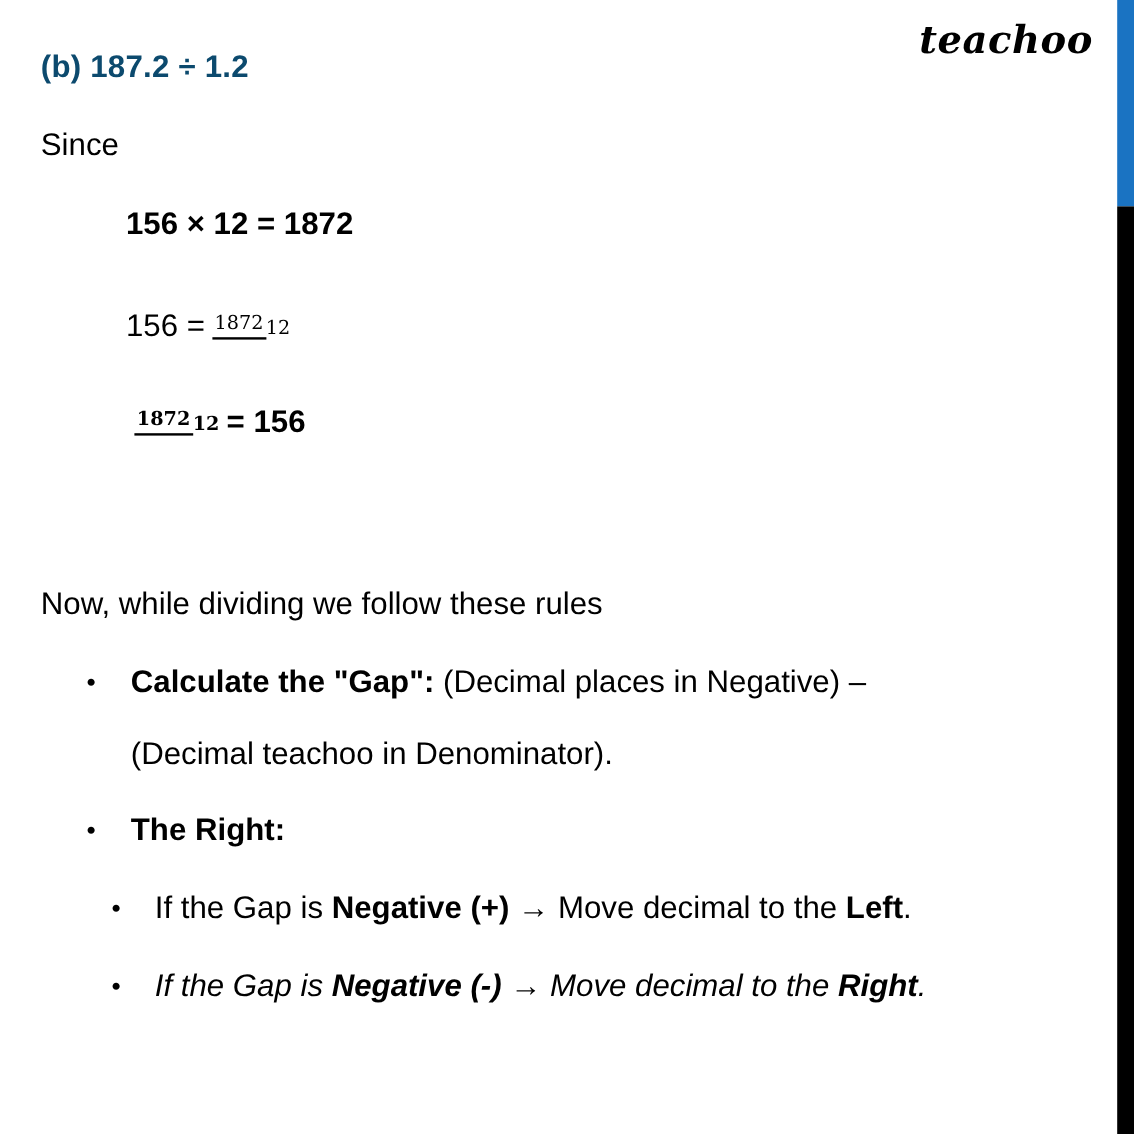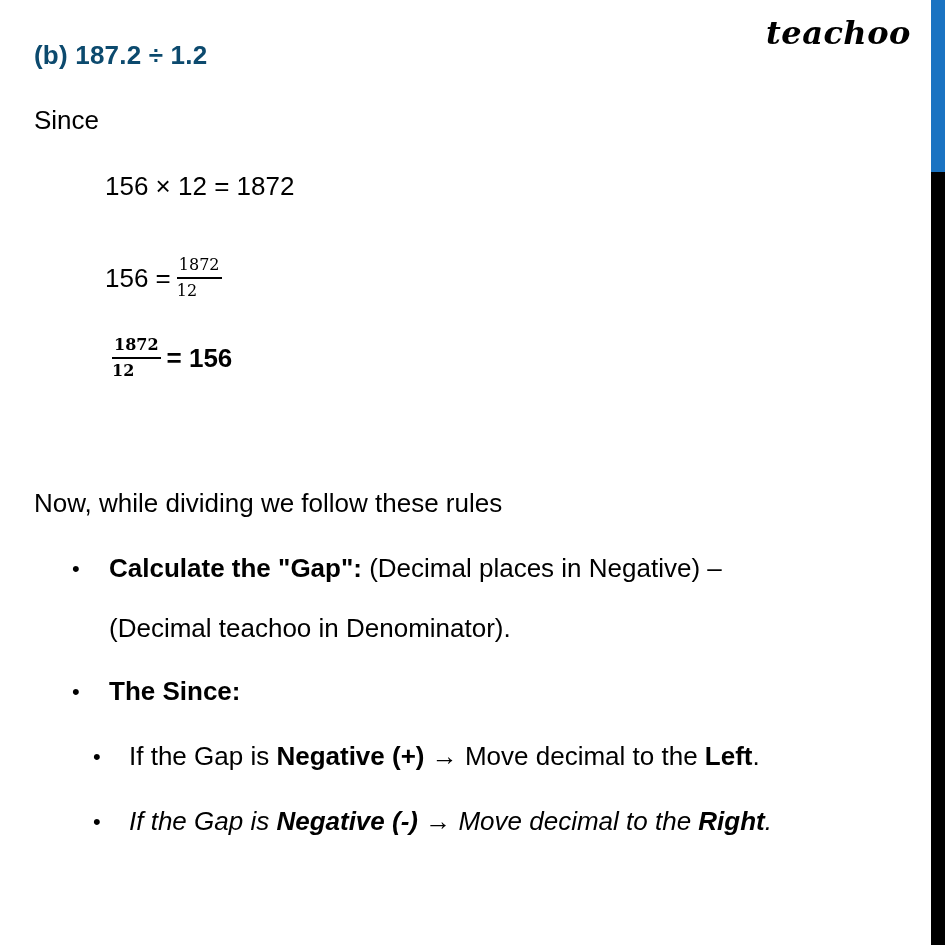--- a/index.html
+++ b/index.html
@@ -8,24 +8,24 @@
       background: #ffffff; color: #000000;
       font-family: "Liberation Sans", "DejaVu Sans", sans-serif;
     }
     .abs { position: absolute; white-space: nowrap; }
     .title { left: 34px; top: 40px; font-size: 26px; font-weight: bold; color: #0c4a6e; letter-spacing: 0.2px; }
     .logo { left: 766px; top: 14px; font-family: "DejaVu Serif", serif; font-style: italic; font-weight: bold; font-size: 32px; letter-spacing: 0.5px; }
     .sidebar-blue { left: 931px; top: 0; width: 14px; height: 172px; }
     .sidebar-black { left: 931px; top: 172px; width: 14px; height: 773px; }
     .txt { font-size: 26px; }
     .since { left: 34px; top: 105px; }
-    .eq1 { left: 105px; top: 171px; }
+    .eq1 { left: 105px; top: 171px; font-weight: bold; }
     .eq2 { left: 105px; top: 256px; display: flex; align-items: center; }
     .eq3 { left: 112px; top: 336px; display: flex; align-items: center; font-weight: bold; }
-    .frac { display: inline-flex; flex-direction: column; align-items: flex-start; font-family: "DejaVu Serif", serif; font-size: 16px; line-height: 18px; margin: 0 6px; }
+    .frac { display: inline-flex; flex-direction: row; align-items: center; font-family: "DejaVu Serif", serif; font-size: 16px; line-height: 18px; margin: 0 6px; }
     .frac .num { padding: 0 2px 3px 2px; border-bottom: 2px solid #000; }
     .frac .den { padding-top: 3px; }
     .eq3 .frac { margin-left: 0; }
     .now { left: 34px; top: 488px; }
     .bullet { font-size: 22px; }
     .b1-dot { left: 72px; top: 556px; }
     .b1-text { left: 109px; top: 553px; }
     .b1-cont { left: 109px; top: 613px; }
     .b2-dot { left: 72px; top: 679px; }
     .b2-text { left: 109px; top: 676px; font-weight: bold; }
@@ -63,19 +63,19 @@
   <span>= 156</span>
 </div>
 
 <div class="abs txt now">Now, while dividing we follow these rules</div>
 
 <div class="abs bullet b1-dot">•</div>
 <div class="abs txt b1-text"><b>Calculate the "Gap":</b><span> (Decimal places in Negative) –</span></div>
 <div class="abs txt b1-cont">(Decimal teachoo in Denominator).</div>
 
 <div class="abs bullet b2-dot">•</div>
-<div class="abs txt b2-text">The Since:</div>
+<div class="abs txt b2-text">The Right:</div>
 
 <div class="abs bullet b3-dot">•</div>
 <div class="abs txt b3-text"><span>If the Gap is </span><b>Negative (+)</b><span> → Move decimal to the </span><b>Left</b><span>.</span></div>
 
 <div class="abs bullet b4-dot">•</div>
 <div class="abs txt b4-text"><span>If the Gap is </span><b>Negative (-)</b><span> → Move decimal to the </span><b>Right</b><span>.</span></div>
 
 </body></html>

